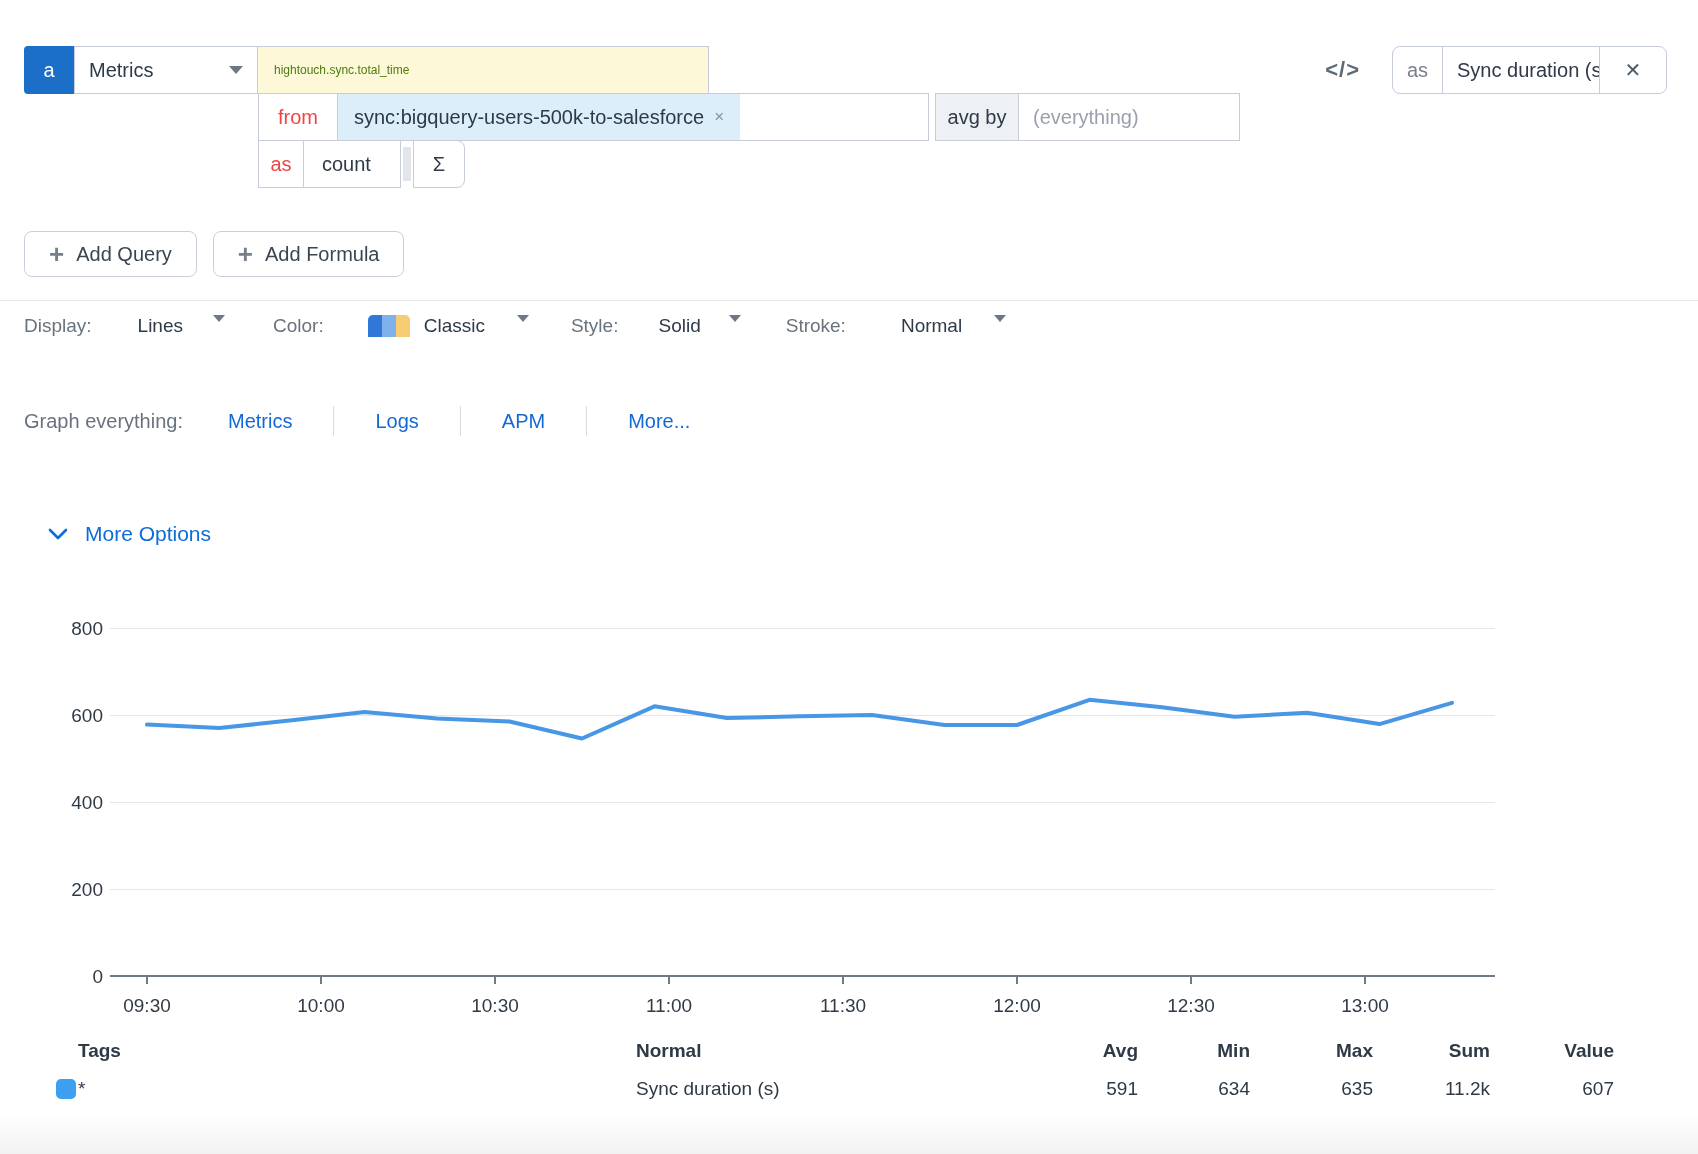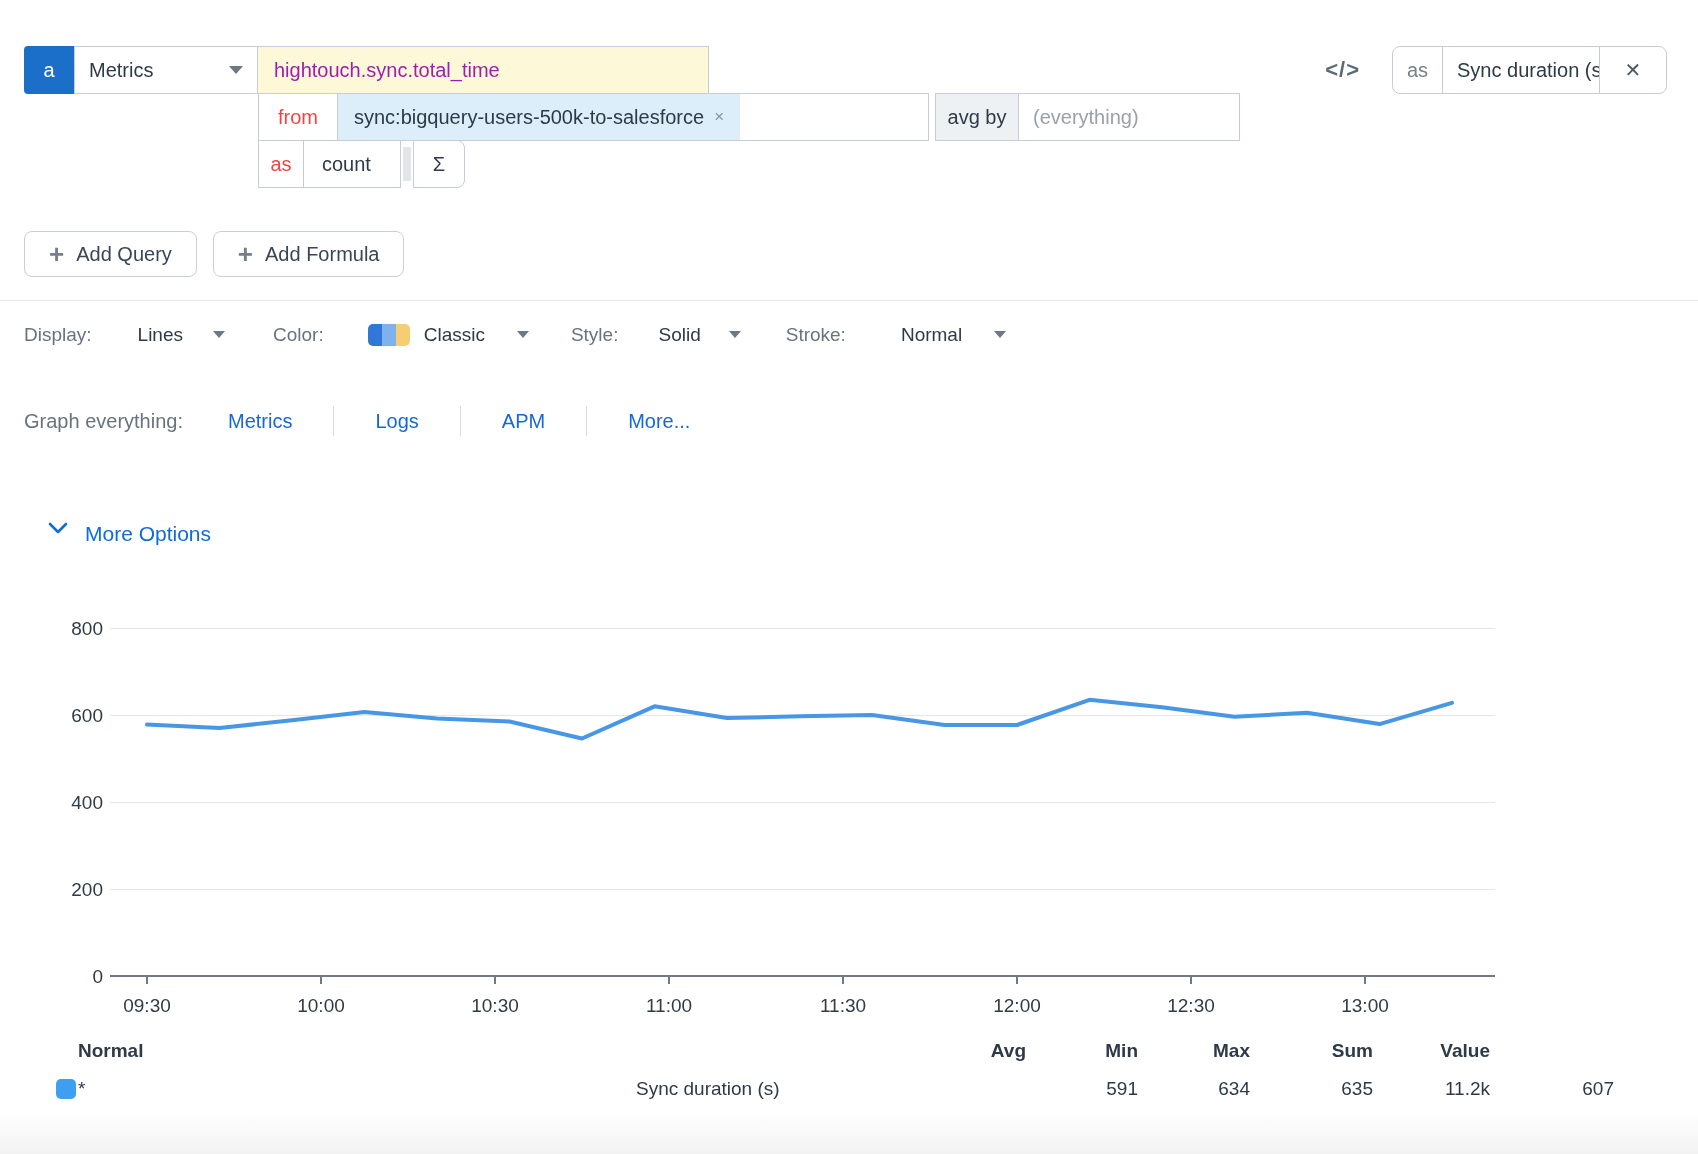--- a/index.html
+++ b/index.html
@@ -11,21 +11,21 @@
   .qrow { display:flex; align-items:stretch; height:48px; }
   .qrow + .qrow { margin-top:-1px; }
   .cell { border:1px solid #c6ccd8; background:#fff; display:flex; align-items:center;
           font-size:20px; }
   .letter-badge { width:50px; background:#1c6fc8; color:#fff; font-size:20px;
                   display:flex; align-items:center; justify-content:center;
                   border-radius:4px 0 0 4px; }
   .src-dd { width:184px; margin-left:0px; padding:0 14px; justify-content:space-between; cursor:pointer; }
   .metric-input { width:452px; margin-left:-1px; background:#fcf8d8; padding:0 16px; }
   .metric-input input { width:100%; border:none; background:transparent; outline:none;
-                        font-size:20px; color:#a21caf; font-family:inherit; }
+                        font-size:12px; color:#4d7c0f; font-family:inherit; }
   .caret { width:0; height:0; border-left:7px solid transparent; border-right:7px solid transparent;
            border-top:8px solid #6d7884; display:inline-block; }
   .caret.sm { border-left-width:6px; border-right-width:6px; border-top-width:7px; }
 
   .indent { width:234px; flex:none; }
   .lbl-cell { color:#ef4444; justify-content:center; }
   .from-cell { width:80px; margin-right:-1px; }
   .tag-wrap { width:592px; padding:0; overflow:hidden; }
   .filter-tag { background:#ddeefb; height:100%; display:flex; align-items:center;
                 padding:0 16px; white-space:nowrap; }
@@ -53,34 +53,34 @@
 
   
   .actions { margin-top:43px; display:flex; gap:16px; }
   .btn { height:46px; border:1px solid #c9cfda; border-radius:8px; background:#fff;
          display:flex; align-items:center; padding:0 24px; font-size:20px; color:#3a4653;
          cursor:pointer; }
   .btn .plus { color:#767f8b; font-weight:bold; font-size:26px; margin-right:12px; line-height:1; }
 
   
   .display-bar { margin:23px -24px 0 -24px; border-top:1px solid #e4e7ec;
-                 padding:14px 24px 0 24px; display:flex; align-items:center; height:54px; }
+                 padding:14px 24px 0 24px; display:flex; height:54px; }
   .display-bar .dlabel { color:#69737e; font-size:19px; }
   .display-bar .dvalue { color:#2e3a48; font-size:19px; cursor:pointer; }
   .palette { display:flex; border-radius:5px; overflow:hidden; margin-left:44px; cursor:pointer; }
   .palette span { width:14px; height:22px; display:block; }
 
   
   .graph-additional { margin-top:52px; display:flex; align-items:center; }
   .graph-additional .glabel { color:#69737e; font-size:20px; margin-right:4px; }
   .ga-link { color:#1569d6; font-size:20px; text-align:center; padding:0 41px; cursor:pointer; }
   .ga-sep { width:1px; height:30px; background:#d9dde3; }
 
   
-  .more-options { margin-top:86px; margin-left:24px; display:flex; align-items:flex-start;
+  .more-options { margin-top:86px; margin-left:24px; display:flex; align-items:center;
                   color:#0c6cd8; font-size:21px; cursor:pointer; }
   .more-options svg { margin-right:17px; }
 
   
   .chart-wrap { margin-top:14px; margin-left:16px; }
   .chart-wrap text { font-family:"Liberation Sans", sans-serif; }
 
   
   .legend { margin:4px -24px 0 -24px; }
   .legend .lrow { display:grid;
@@ -217,20 +217,21 @@
         <line x1="1151" y1="416" x2="1151" y2="424" stroke="#6f7a86" stroke-width="1.4" shape-rendering="crispEdges"></line>
         <text x="1151" y="452" text-anchor="middle" font-size="19" fill="#313b46">12:30</text>
         <line x1="1325" y1="416" x2="1325" y2="424" stroke="#6f7a86" stroke-width="1.4" shape-rendering="crispEdges"></line>
         <text x="1325" y="452" text-anchor="middle" font-size="19" fill="#313b46">13:00</text>
         <polyline points="107.0,164.6 179.5,168.1 252.0,160.2 324.5,152.0 397.0,158.5 469.5,161.5 542.0,178.5 614.5,146.3 687.0,158.0 759.5,156.3 832.0,155.0 904.5,165.0 977.0,165.0 1049.5,139.8 1122.0,147.2 1194.5,156.7 1267.0,152.8 1339.5,164.1 1412.0,142.8" fill="none" stroke="#4897e5" stroke-width="4" stroke-linejoin="round" stroke-linecap="round"></polyline>
       </svg></div>
 
   <div class="legend">
     <div class="lrow hdr">
       <div></div>
+      <div>Tags</div>
       <div>Normal</div>
       <div class="num">Avg</div>
       <div class="num">Min</div>
       <div class="num">Max</div>
       <div class="num">Sum</div>
       <div class="num">Value</div>
     </div>
     <div class="lrow body-row">
       <div class="swatch" style="background: rgb(61, 159, 240);"></div>
       <div>*</div>

